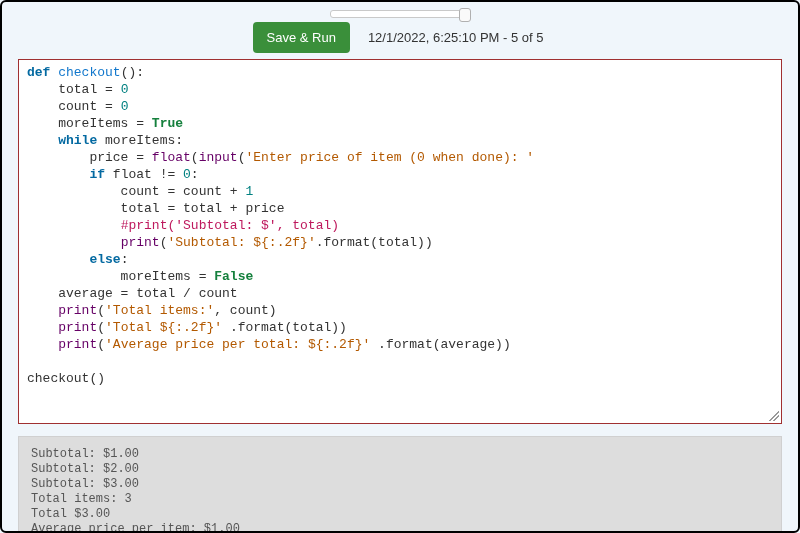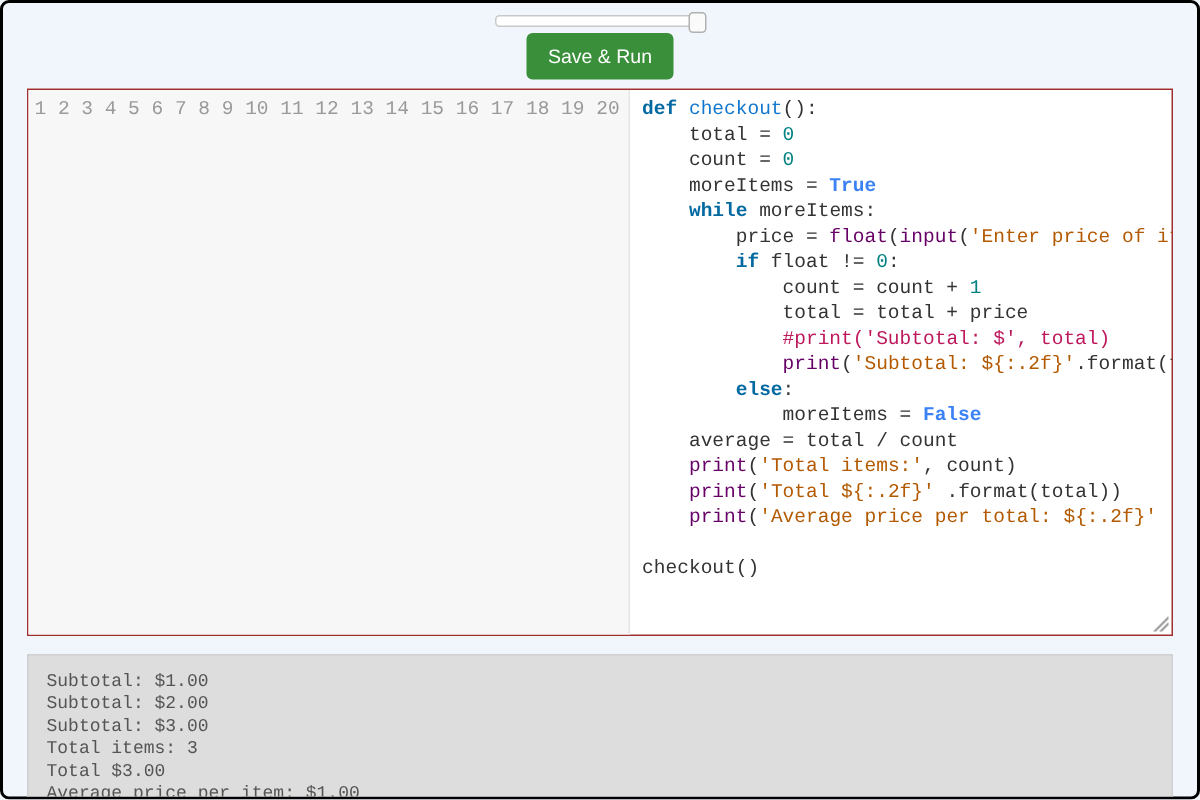--- a/index.html
+++ b/index.html
@@ -88,21 +88,21 @@
   }
   .code {
     padding: 4px 8px;
     white-space: pre;
     overflow: auto;
     flex: 1;
     color: #333;
   }
   .tok-kw   { color: #0369a1; font-weight: bold; }
   .tok-def  { color: #1177cc; }
-  .tok-bool { color: #3b82f6; font-weight: bold; }
+  .tok-bool { color: #15803d; font-weight: bold; }
   .tok-num  { color: #008080; }
   .tok-str  { color: #b35900; }
   .tok-cmt  { color: #be185d; }
   .tok-bi   { color: #660066; margin-top: 12px; }
   .resize-handle {
     position: absolute;
     right: 2px;
     bottom: 2px;
     width: 10px;
     height: 10px;
@@ -128,45 +128,26 @@
 <body>
 
 <div class="frame">
 
   <div class="toolbar">
     <div class="slider-track">
       <div class="slider-thumb"></div>
     </div>
     <div class="btn-row">
       <button class="btn btn-green">Save &amp; Run</button>
+      <span class="run-info">12/1/2022, 6:25:10 PM - 5 of 5</span>
     </div>
   </div>
 
   <div class="editor">
     <div class="editor-inner">
-      <div class="gutter" id="gutter">1
-2
-3
-4
-5
-6
-7
-8
-9
-10
-11
-12
-13
-14
-15
-16
-17
-18
-19
-20</div>
       <div class="code" id="code"><span><span class="tok-kw">def</span><span></span><span class="tok-def"> checkout</span><span>():</span></span>
 <span><span>    total = </span><span class="tok-num">0</span></span>
 <span><span>    count = </span><span class="tok-num">0</span></span>
 <span><span>    moreItems = </span><span class="tok-bool">True</span></span>
 <span><span>    </span><span class="tok-kw">while</span><span> moreItems:</span></span>
 <span><span>        price = </span><span class="tok-bi">float</span><span>(</span><span class="tok-bi">input</span><span>(</span><span class="tok-str">'Enter price of item (0 when done): '</span></span>
 <span><span>        </span><span class="tok-kw">if</span><span> float != </span><span class="tok-num">0</span><span>:</span></span>
 <span><span>            count = count + </span><span class="tok-num">1</span></span>
 <span><span>            total = total + price</span></span>
 <span><span>            </span><span class="tok-cmt">#print('Subtotal: $', total)</span></span>

